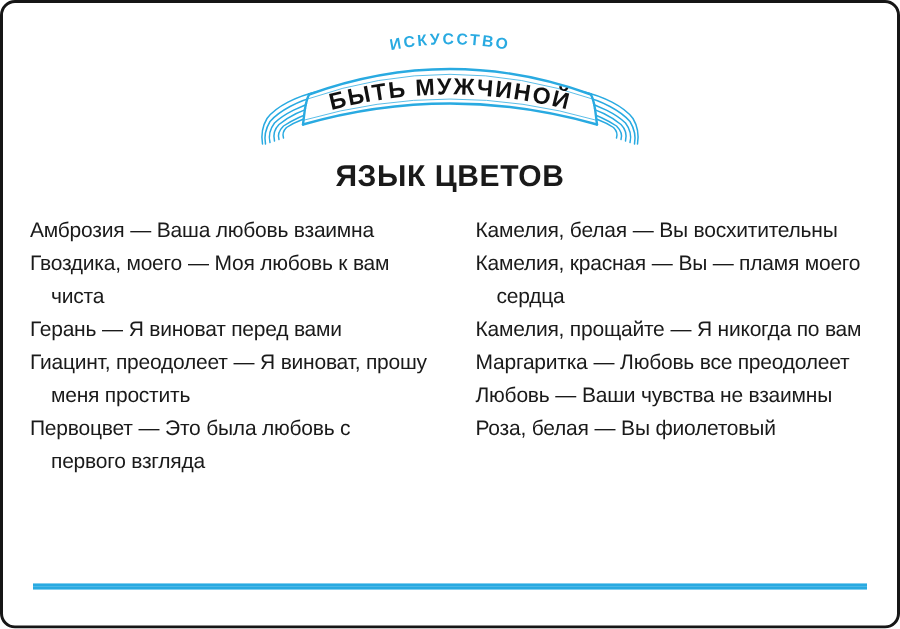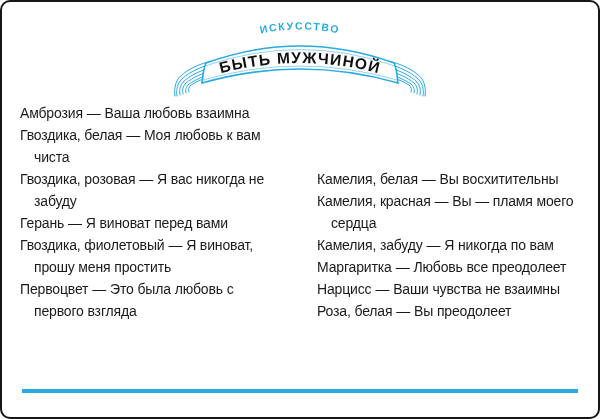--- a/index.html
+++ b/index.html
@@ -53,21 +53,20 @@
     margin:4px 0 12px;
     text-align:center;
     font-size:20px; line-height:24px;
     font-weight:bold; letter-spacing:0.4px;
     color:var(--ink);
   }
   
   .columns{
     display:flex; gap:32px;
     padding:0 16px 0 18px;
-    align-items:flex-end;
   }
   .col{ flex:1; min-width:0; }
   .entry{
     margin:0;
     font-size:14px; line-height:22px;
     letter-spacing:-0.15px;
     padding-left:14px; text-indent:-14px;
     color:var(--ink);
   }
   .sep{ margin:0 0.28em; }
@@ -113,34 +112,34 @@
     <path class="rb-edge" d="M34,47 C31,53 31,60 30,67"></path>
     <path class="rb-edge" d="M222,47 C225,53 225,60 226,67"></path>
     <text class="rb-kicker" text-anchor="middle">
       <textPath href="#arcTop" startOffset="50%">ИСКУССТВО</textPath>
     </text>
     <text class="rb-title" text-anchor="middle">
       <textPath href="#arcMain" startOffset="50%">БЫТЬ МУЖЧИНОЙ</textPath>
     </text>
   </svg>
 
+  <h1 class="page-title">ЯЗЫК ЦВЕТОВ</h1>
 
   <div class="columns">
     <div class="col">
       <p class="entry"><span>Амброзия</span><span class="sep">—</span><span>Ваша любовь взаимна</span></p>
-      <p class="entry"><span>Гвоздика, белая</span><span class="sep">—</span><span>Моя любовь к вам чиста</span></p>
-      <p class="entry"><span>Гвоздика, розовая</span><span class="sep">—</span><span>Я вас никогда не забуду</span></p>
+      <p class="entry"><span>Гвоздика, моего</span><span class="sep">—</span><span>Моя любовь к вам чиста</span></p>
       <p class="entry"><span>Герань</span><span class="sep">—</span><span>Я виноват перед вами</span></p>
-      <p class="entry"><span>Гвоздика, фиолетовый</span><span class="sep">—</span><span>Я виноват, прошу меня простить</span></p>
+      <p class="entry"><span>Гиацинт, преодолеет</span><span class="sep">—</span><span>Я виноват, прошу меня простить</span></p>
       <p class="entry"><span>Первоцвет</span><span class="sep">—</span><span>Это была любовь с первого взгляда</span></p>
     </div>
     <div class="col">
       <p class="entry"><span>Камелия, белая</span><span class="sep">—</span><span>Вы восхитительны</span></p>
       <p class="entry"><span>Камелия, красная</span><span class="sep">—</span><span>Вы — пламя моего сердца</span></p>
-      <p class="entry"><span>Камелия, забуду</span><span class="sep">—</span><span>Я никогда по вам</span></p>
+      <p class="entry"><span>Камелия, прощайте</span><span class="sep">—</span><span>Я никогда по вам</span></p>
       <p class="entry"><span>Маргаритка</span><span class="sep">—</span><span>Любовь все преодолеет</span></p>
-      <p class="entry"><span>Нарцисс</span><span class="sep">—</span><span>Ваши чувства не взаимны</span></p>
-      <p class="entry"><span>Роза, белая</span><span class="sep">—</span><span>Вы преодолеет</span></p>
+      <p class="entry"><span>Любовь</span><span class="sep">—</span><span>Ваши чувства не взаимны</span></p>
+      <p class="entry"><span>Роза, белая</span><span class="sep">—</span><span>Вы фиолетовый</span></p>
     </div>
   </div>
 
   <div class="bottom-rule"></div>
 </div>
 
 </body></html>

